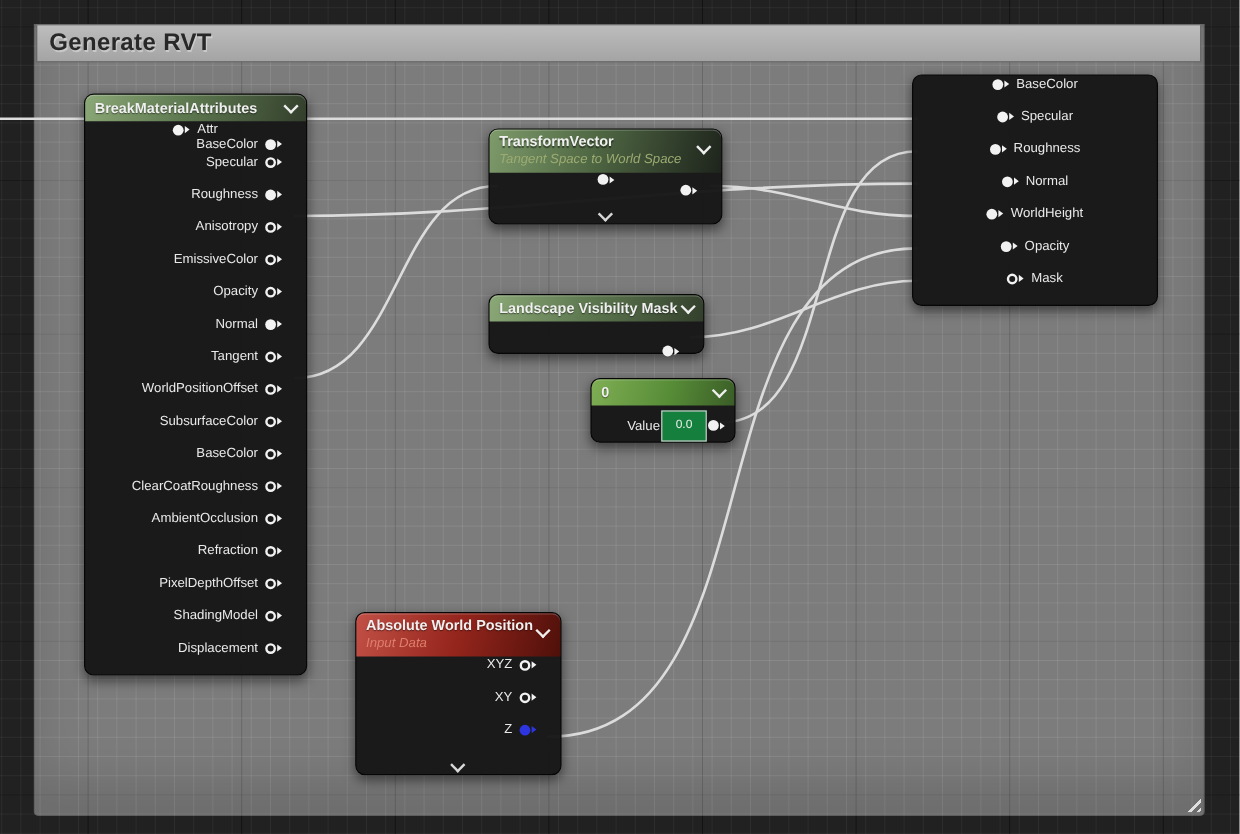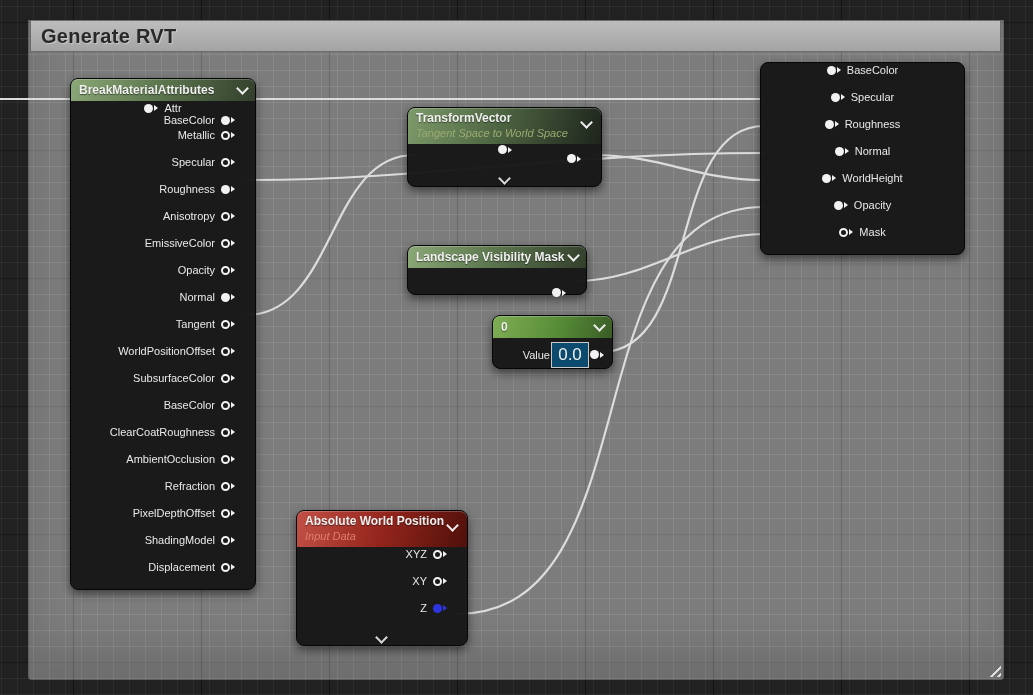--- a/index.html
+++ b/index.html
@@ -63,22 +63,22 @@
   .pin.hollow .dot{background:transparent;border:2.5px solid #f2f2f2;}
   .pin .tri{width:0;height:0;border-left:4px solid #f2f2f2;border-top:3px solid transparent;
     border-bottom:3px solid transparent;margin-left:1px;}
   .pin.blue .dot{background:#2d35e0;}
   .pin.blue .tri{border-left-color:#2d35e0;}
   .plabel{white-space:nowrap;}
   .bottom-chev{position:absolute;bottom:3px;left:50%;margin-left:-5px;width:7px;height:7px;
     border-right:2px solid #d8d8d8;border-bottom:2px solid #d8d8d8;transform:rotate(45deg);}
   
   .value-row{height:33px;display:flex;align-items:center;justify-content:flex-end;gap:1px;padding:0 8px;font-size:11px;}
-  .value-box{min-width:30px;height:16px;border:1px solid #c9c9c9;background:#0c4a6e;color:#f0f0f0;
-    display:flex;align-items:center;justify-content:center;font-size:17px;padding:4px 3px;}
+  .value-box{min-width:30px;height:16px;border:1px solid #c9c9c9;background:#15803d;color:#f0f0f0;
+    display:flex;align-items:center;justify-content:center;font-size:10px;padding:4px 3px;}
   
   #node-break{left:70px;top:78px;width:186px;}
   #node-tv{left:407px;top:107px;width:195px;height:80px;}
   #node-lvm{left:407px;top:245px;width:180px;height:50px;}
   #node-zero{left:492px;top:315px;width:121px;height:54px;}
   #node-awp{left:296px;top:510px;width:172px;height:136px;}
   #node-rvt{left:760px;top:62px;width:205px;}
   #node-tv .row{height:34px;}
   #node-lvm .row{height:28px;justify-content:flex-end;}
 </style>
@@ -122,29 +122,20 @@
         <span class="out">
             <span class="plabel">BaseColor</span>
             <span class="pin filled">
               <span class="dot"></span>
               <span class="tri"></span>
             </span>
           </span>
       </div>
       <div class="row">
           <span class="out">
-            <span class="plabel">Metallic</span>
-            <span class="pin hollow">
-              <span class="dot"></span>
-              <span class="tri"></span>
-            </span>
-          </span>
-        </div>
-      <div class="row">
-          <span class="out">
             <span class="plabel">Specular</span>
             <span class="pin hollow">
               <span class="dot"></span>
               <span class="tri"></span>
             </span>
           </span>
         </div>
       <div class="row">
           <span class="out">
             <span class="plabel">Roughness</span>

